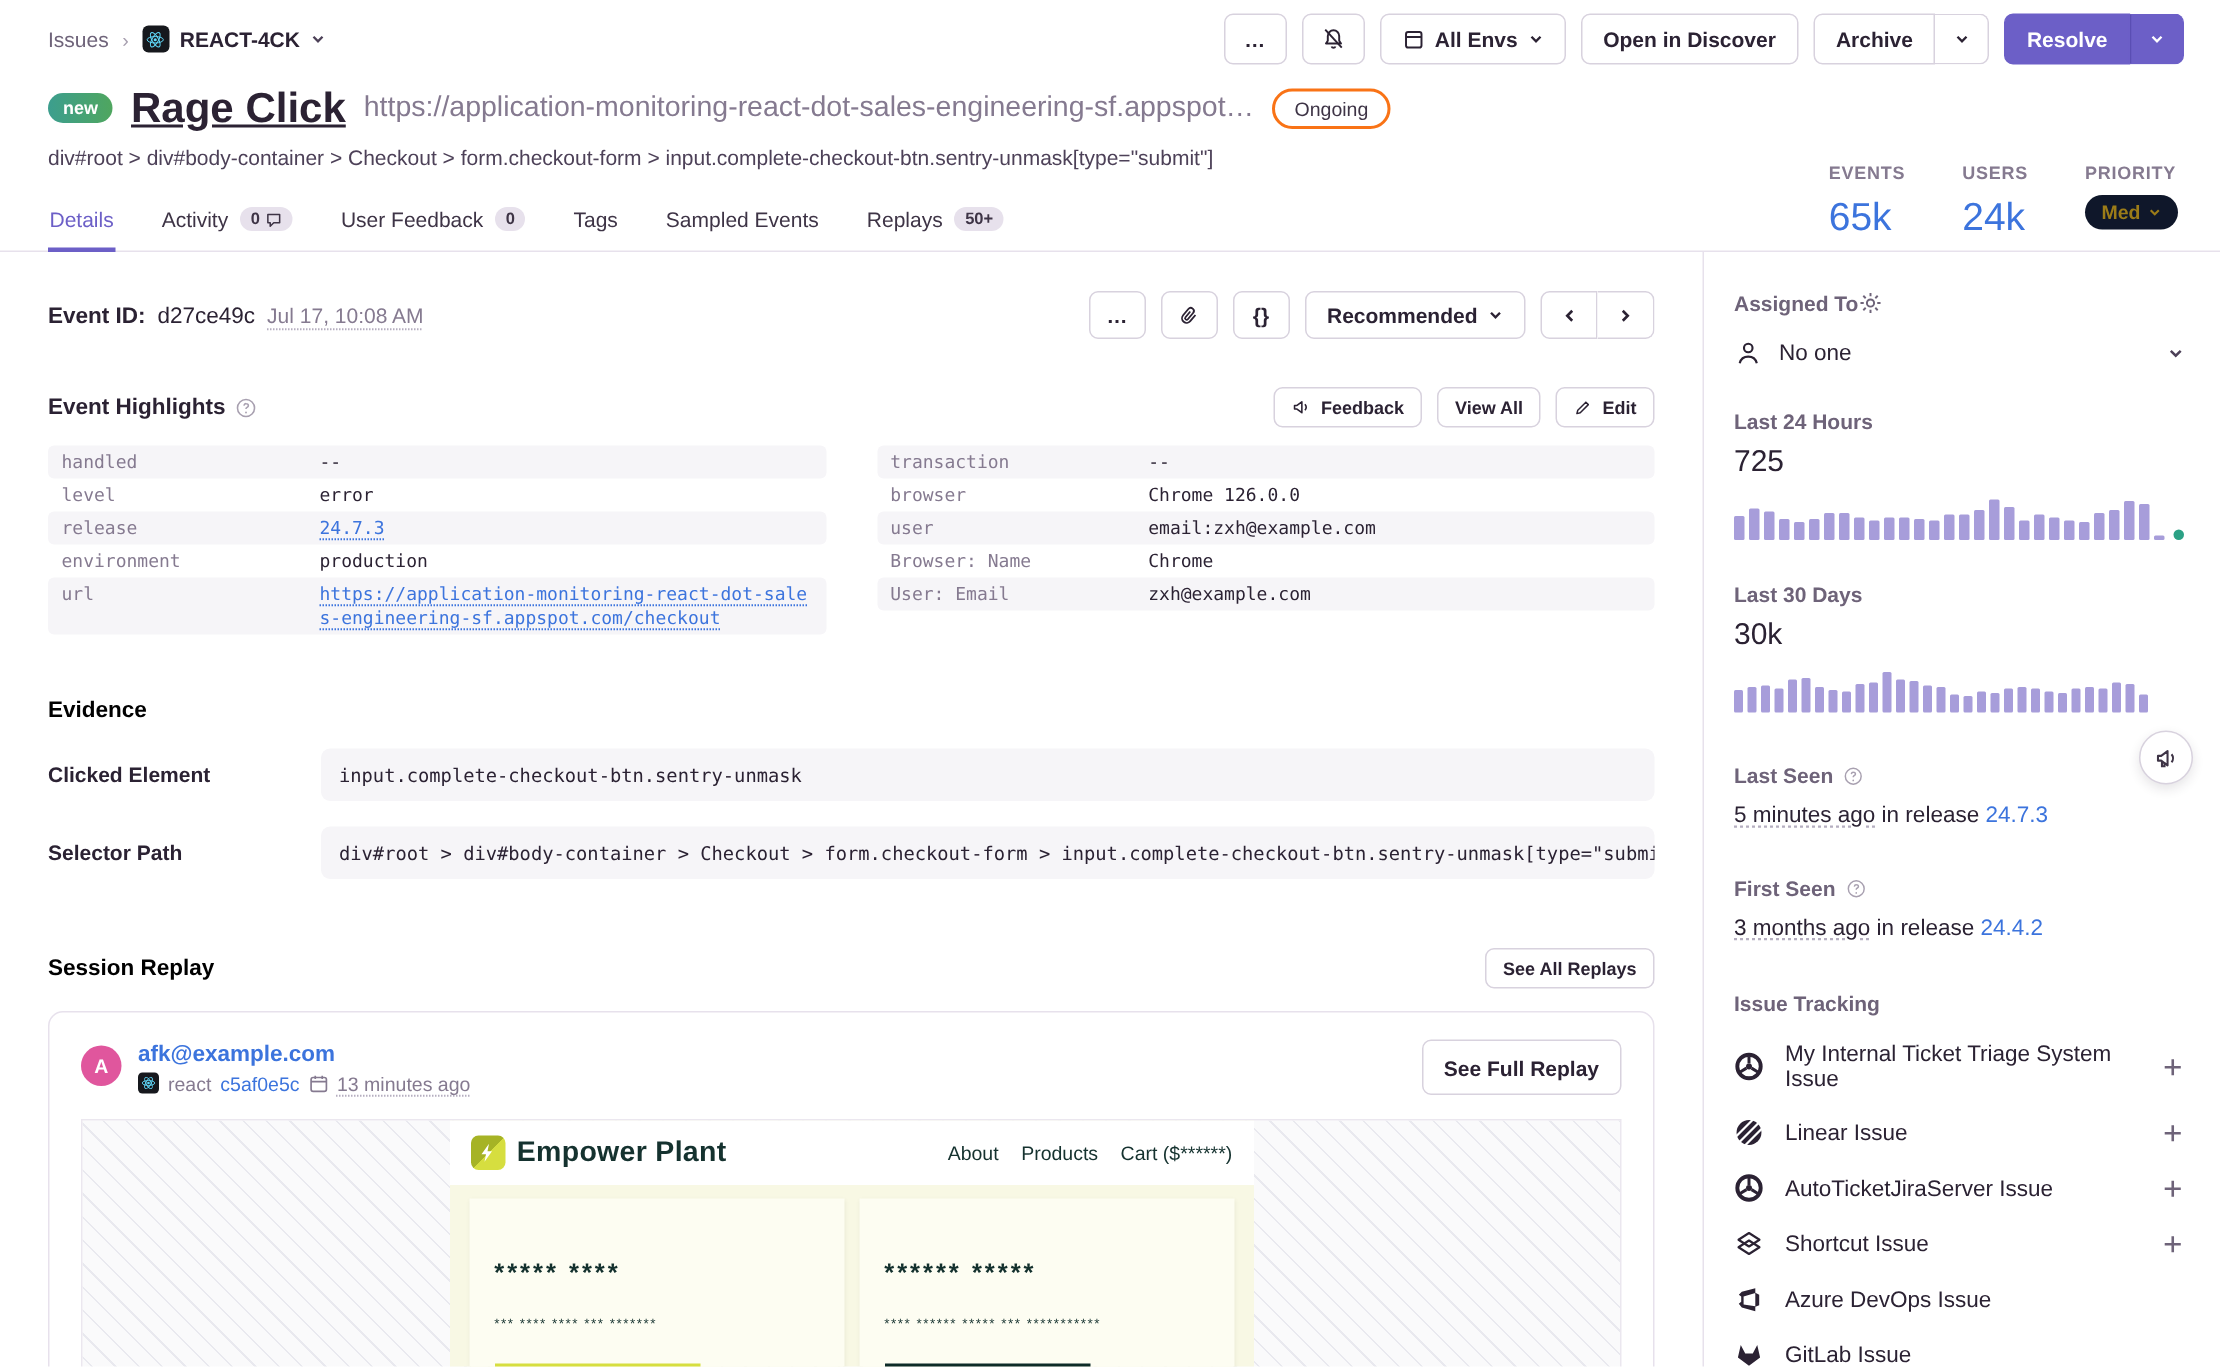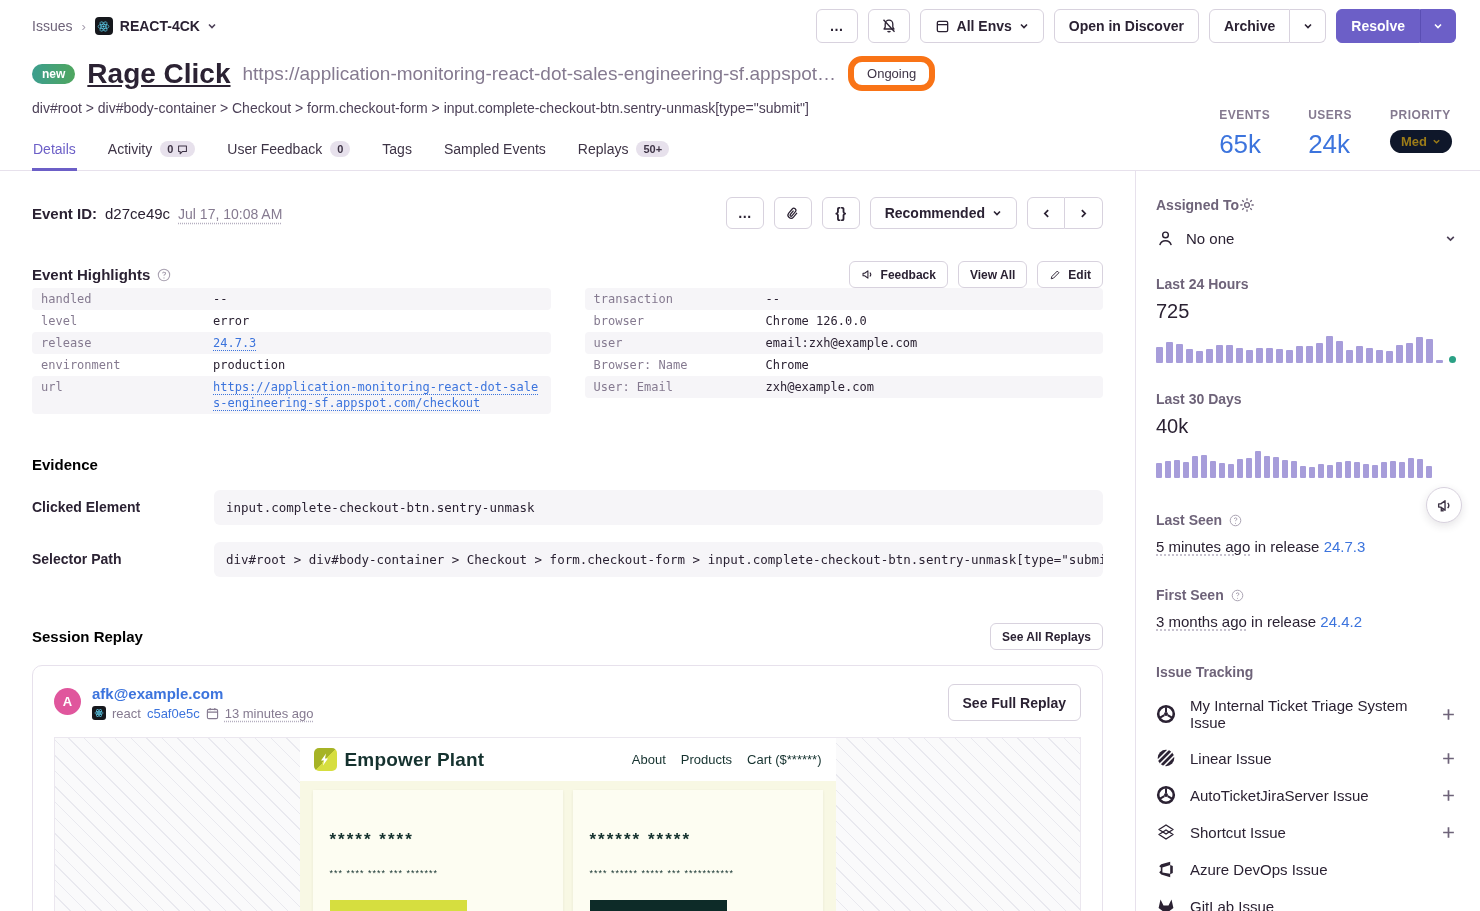--- a/index.html
+++ b/index.html
@@ -31,21 +31,21 @@
   .btn-primary { background:#6C5FC7; border-color:#6C5FC7; color:#fff; }
   .split .btn-primary:last-child { border-left:1px solid #5a4eb3; }
 
   
   .issue-header { padding:4px 330px 0 32px; position:relative; }
   .title-row { display:flex; align-items:center; gap:12px; }
   .badge-new { background:linear-gradient(90deg,#3c9e8e,#4fa65f); color:#fff; font-size:12px; font-weight:700;
                padding:3px 10px; border-radius:11px; }
   .issue-title { font-size:28px; font-weight:700; white-space:nowrap;text-decoration:underline; }
   .issue-subtitle { font-size:19px; color:#857a90; white-space:nowrap; overflow:hidden; }
-  .badge-ongoing { border:6px solid #f97316; border-radius:14px; padding:4px 13px; font-size:13px; color:#3e3446; white-space:nowrap; }
+  .badge-ongoing { border:2px solid #f97316; border-radius:14px; padding:4px 13px; font-size:13px; color:#3e3446; white-space:nowrap; }
   .culprit { margin-top:9px; font-size:14px; color:#4d4158; }
 
   .header-stats { position:absolute; top:56px; right:28px; display:flex; gap:38px; }
   .stat-label { font-size:12px; font-weight:700; letter-spacing:.5px; color:#857a90; }
   .stat-value { margin-top:7px; font-size:26px; color:#3c74dd; }
   .priority-pill { margin-top:8px; background:#0f172a; color:#9c7c18; font-weight:700; font-size:13px;
                    border-radius:13px; padding:4px 11px; display:inline-flex; align-items:center; gap:5px; cursor:pointer; }
 
   
   .tabs { display:flex; gap:30px; padding:0 32px; border-bottom:1px solid #e7e1ec; margin-top:16px; }
@@ -69,21 +69,21 @@
   .btn-sm { height:32px; font-size:14px; }
 
   
   .hl-header { margin-top:32px; display:flex; justify-content:space-between; align-items:center; }
   .section-title { font-size:15px; font-weight:700; color:#2b2233; display:flex; align-items:center; gap:7px; }
   .section-title.muted { color:#000000; }
   .help-ic { color:#a8a0b0; }
   .hl-btns { display:flex; gap:10px; }
   .btn-xs { height:27px; padding:12px 11px; font-size:12px; border-radius:6px; }
 
-  .kv-wrap { display:flex; gap:34px; }
+  .kv-wrap { display:flex; gap:34px; margin-top:12px; }
   .kv-table { flex:1; min-width:0; }
   .kv-row { display:flex; font-family:"DejaVu Sans Mono", monospace; font-size:12px; line-height:16px;
             padding:3px 9px; border-radius:4px; }
   .kv-row:nth-child(odd) { background:#f6f5f8; }
   .kv-key { width:172px; flex-shrink:0; color:#857a90; }
   .kv-val { color:#2b2233; word-break:break-all; }
   .kv-val.link { color:#3c74dd; text-decoration:underline dotted #3c74dd; text-underline-offset:3px; cursor:pointer; }
 
   
   .evidence { margin-top:42px; }
@@ -513,21 +513,21 @@
           <span class="bar" style="width: 7px; height: 20px; background: rgb(167, 157, 218);"></span>
           <span class="bar" style="width: 7px; height: 26px; background: rgb(167, 157, 218);"></span>
           <span class="bar" style="width: 7px; height: 24px; background: rgb(167, 157, 218);"></span>
           <span class="bar" style="width: 7px; height: 3px; background: rgb(167, 157, 218);"></span>
           <span class="dot" style="width: 7px; height: 7px; background: rgb(43, 161, 133);"></span>
         </div>
     </div>
 
     <div class="side-block">
       <div class="side-title">Last 30 Days</div>
-      <div class="count">40k</div>
+      <div class="count">30k</div>
       <div class="sparkline" style="gap:3px">
           <span class="bar" style="width: 6px; height: 15px; background: rgb(167, 157, 218);"></span>
           <span class="bar" style="width: 6px; height: 17px; background: rgb(167, 157, 218);"></span>
           <span class="bar" style="width: 6px; height: 18px; background: rgb(167, 157, 218);"></span>
           <span class="bar" style="width: 6px; height: 16px; background: rgb(167, 157, 218);"></span>
           <span class="bar" style="width: 6px; height: 22px; background: rgb(167, 157, 218);"></span>
           <span class="bar" style="width: 6px; height: 23px; background: rgb(167, 157, 218);"></span>
           <span class="bar" style="width: 6px; height: 17px; background: rgb(167, 157, 218);"></span>
           <span class="bar" style="width: 6px; height: 15px; background: rgb(167, 157, 218);"></span>
           <span class="bar" style="width: 6px; height: 14px; background: rgb(167, 157, 218);"></span>

